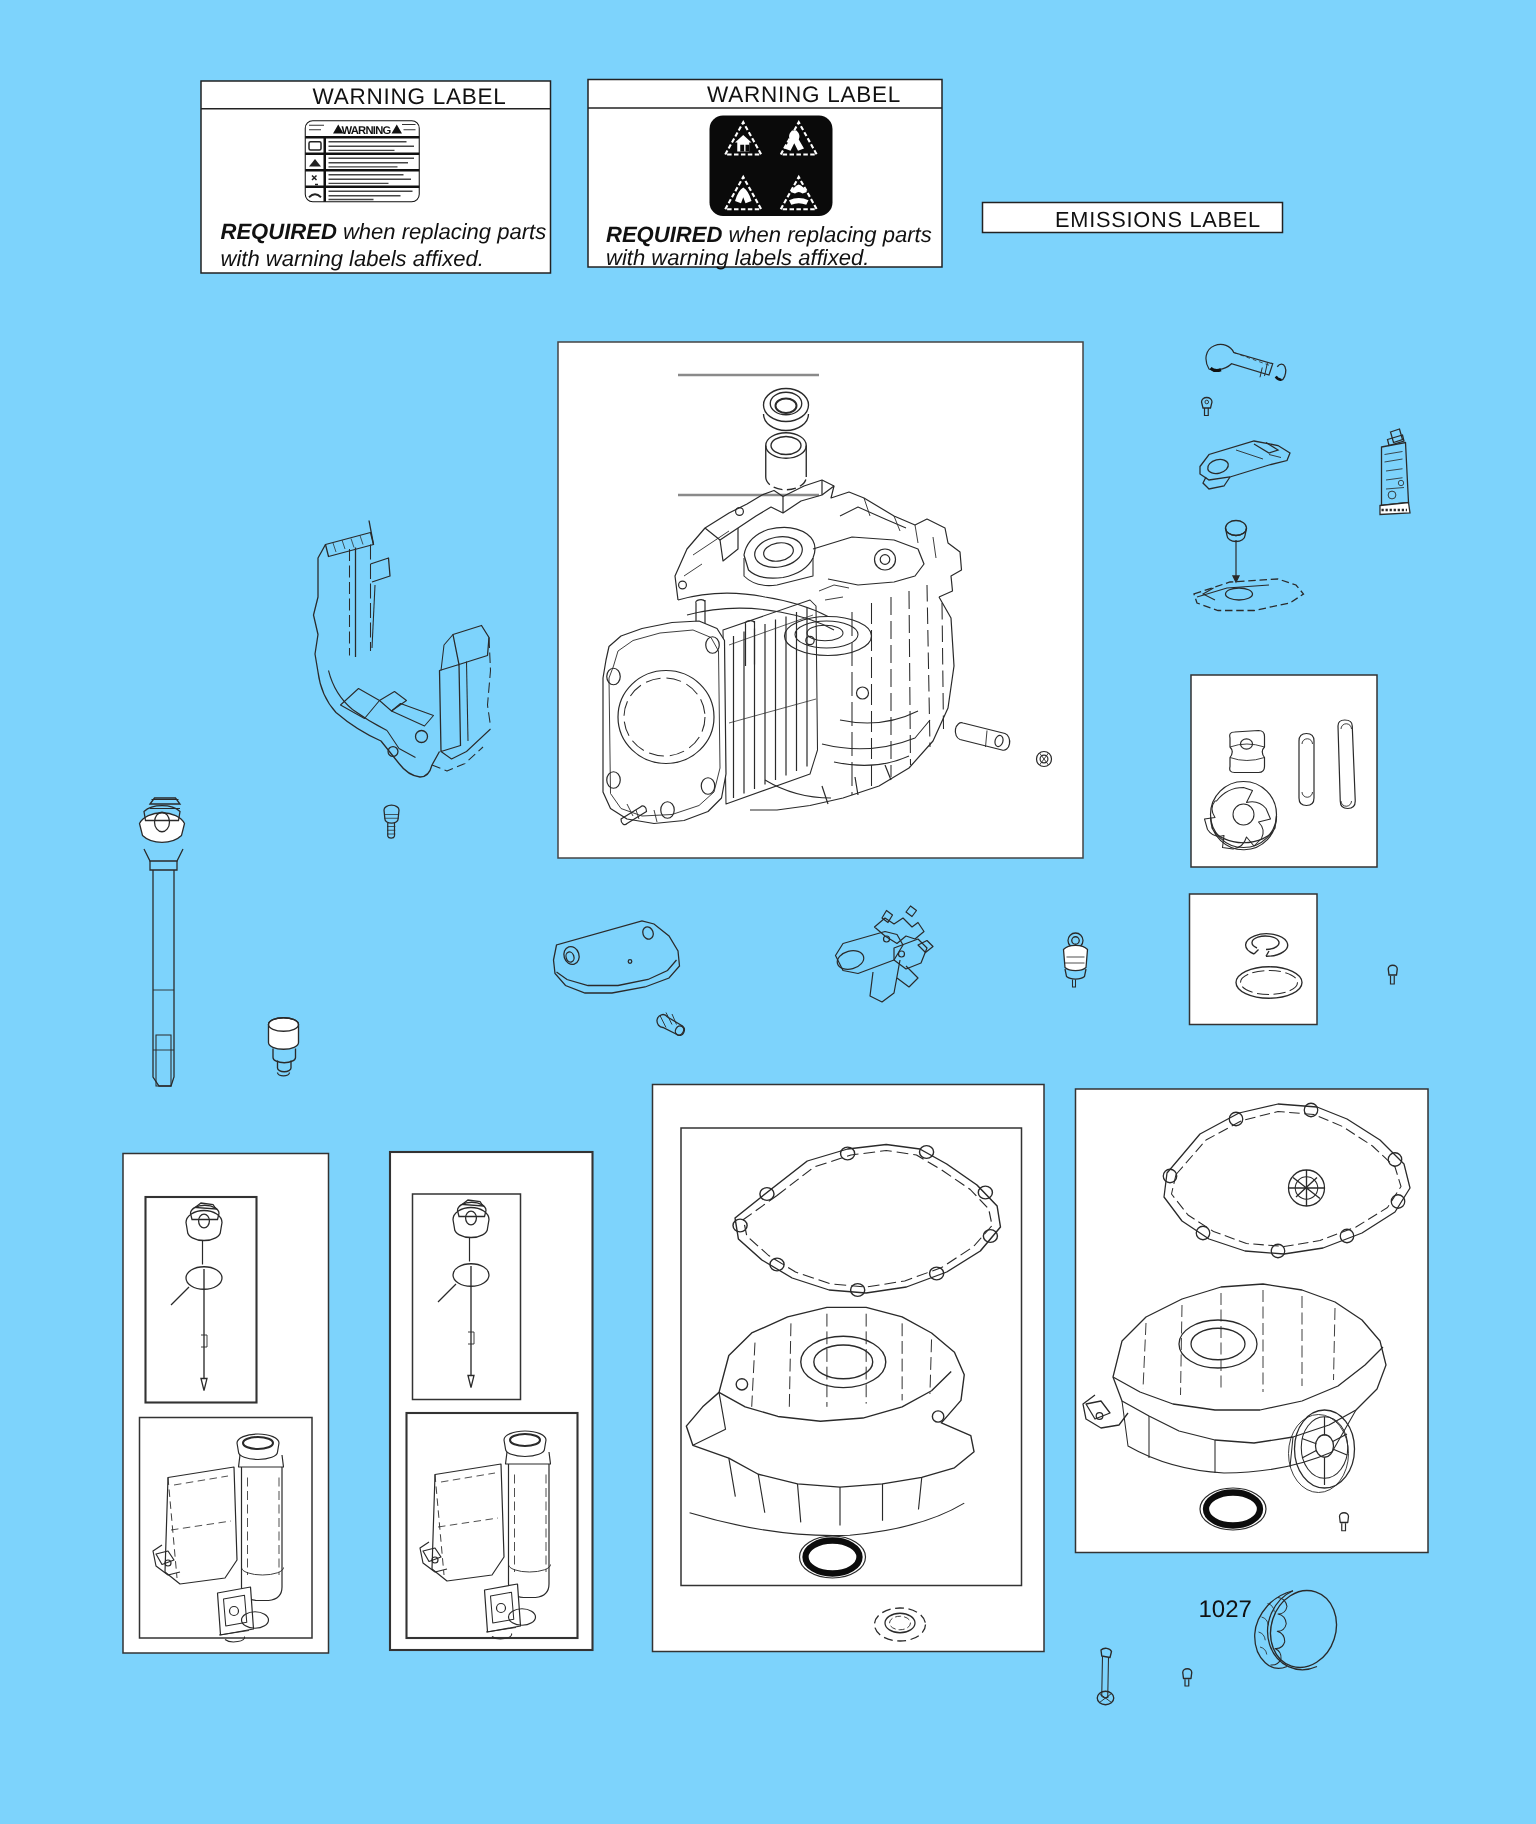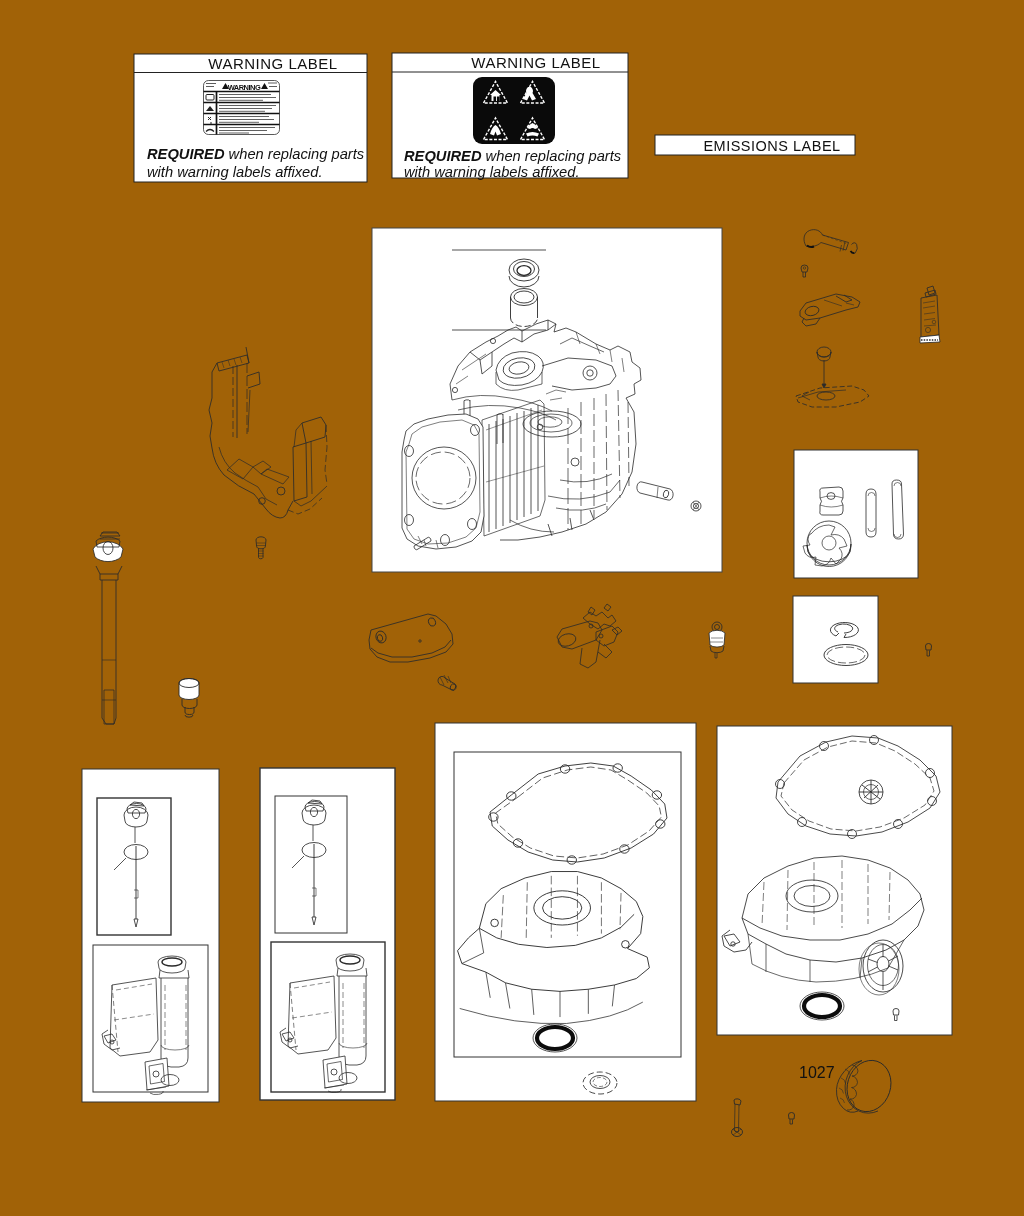--- a/index.html
+++ b/index.html
@@ -1,16 +1,16 @@
 <!DOCTYPE html>
 <html><head>
 <meta charset="utf-8">
 <style>
   html,body{margin:0;padding:0;background:#ffffff;}
-  #page{position:relative;width:1024px;height:1216px;background:#a16207;overflow:hidden;
+  #page{position:relative;width:1024px;height:1216px;background:#7dd3fc;overflow:hidden;
     font-family:"Liberation Sans", sans-serif;}
   svg{position:absolute;top:0;left:0;}
   .t{font-family:"Liberation Sans", sans-serif;fill:#111;}
 </style>
 </head>
 <body>
 <div id="page">
 <svg width="1024" height="1216" viewBox="0 0 1024 1216">
 <defs>
 </defs>

